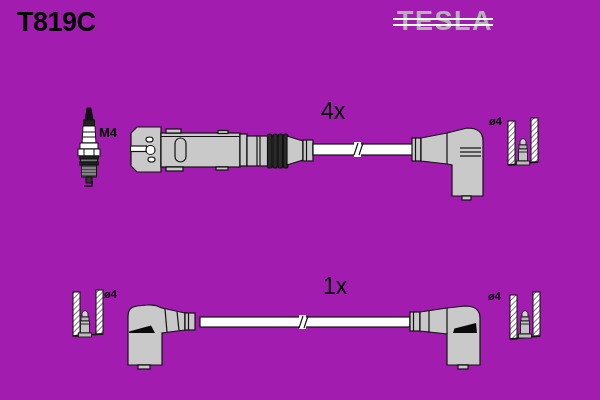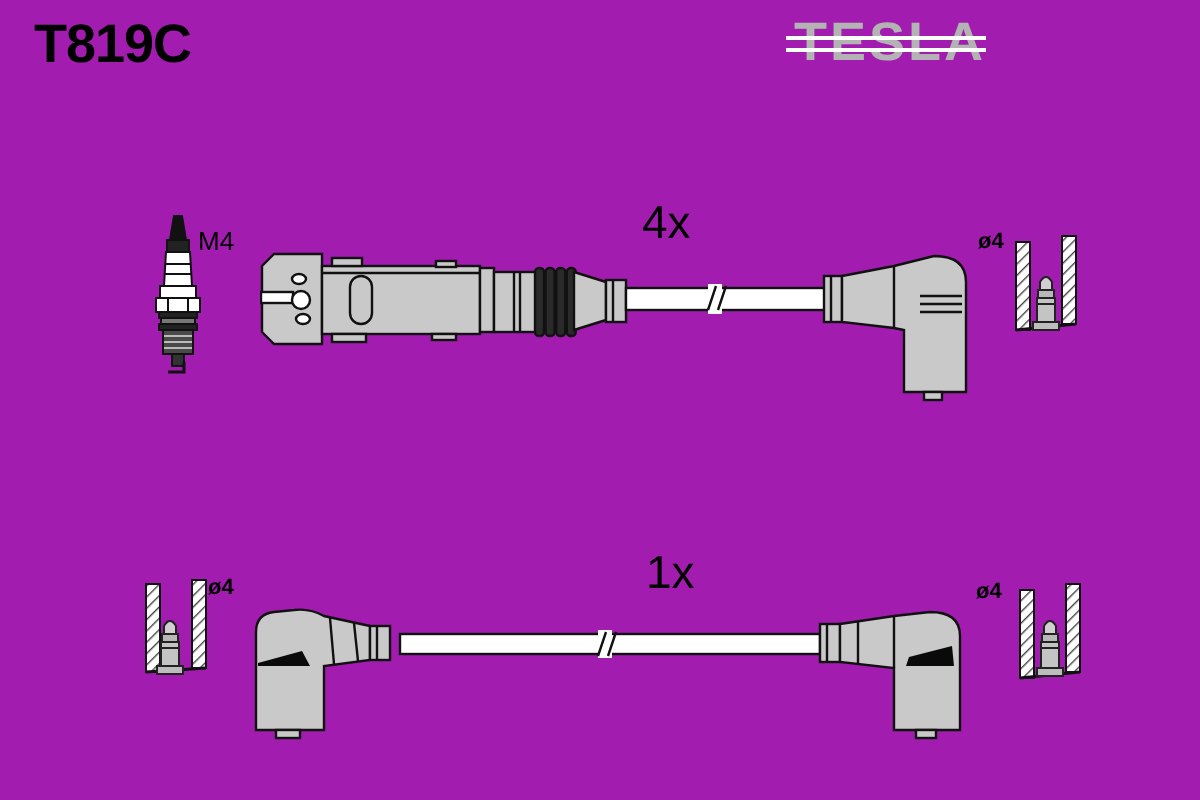--- a/index.html
+++ b/index.html
@@ -18,21 +18,21 @@
   .logo-text {
     display:block; font-size:27px; font-weight:bold; line-height:21px;
     color:#b3b3b3; letter-spacing:1.5px; white-space:nowrap;
   }
   .logo .stripe { position:absolute; left:0; right:0; height:2px; background:#ffffff; }
   .logo .s1 { top:7px; }
   .logo .s2 { top:13px; }
   .qty-label { font-size:23px; line-height:1; font-weight:400;margin-left:29px; }
   .qty-top { left:292px; top:100px; }
   .qty-bottom { left:294px; top:275px;text-align:center; }
-  .m4-label { left:99px; top:114px; font-size:13px; font-weight:normal; line-height:1; }
+  .m4-label { left:99px; top:126px; font-size:13px; font-weight:bold; line-height:1; }
   .dia-label { font-size:11px; font-weight:bold; line-height:1; font-style:normal; }
   .dia-tr { left:489px; top:116px; }
   .dia-bl { left:104px; top:289px; }
   .dia-br { left:488px; top:291px; }
   svg { display:block; }
 </style>
 </head>
 <body>
 
 <div id="page">

